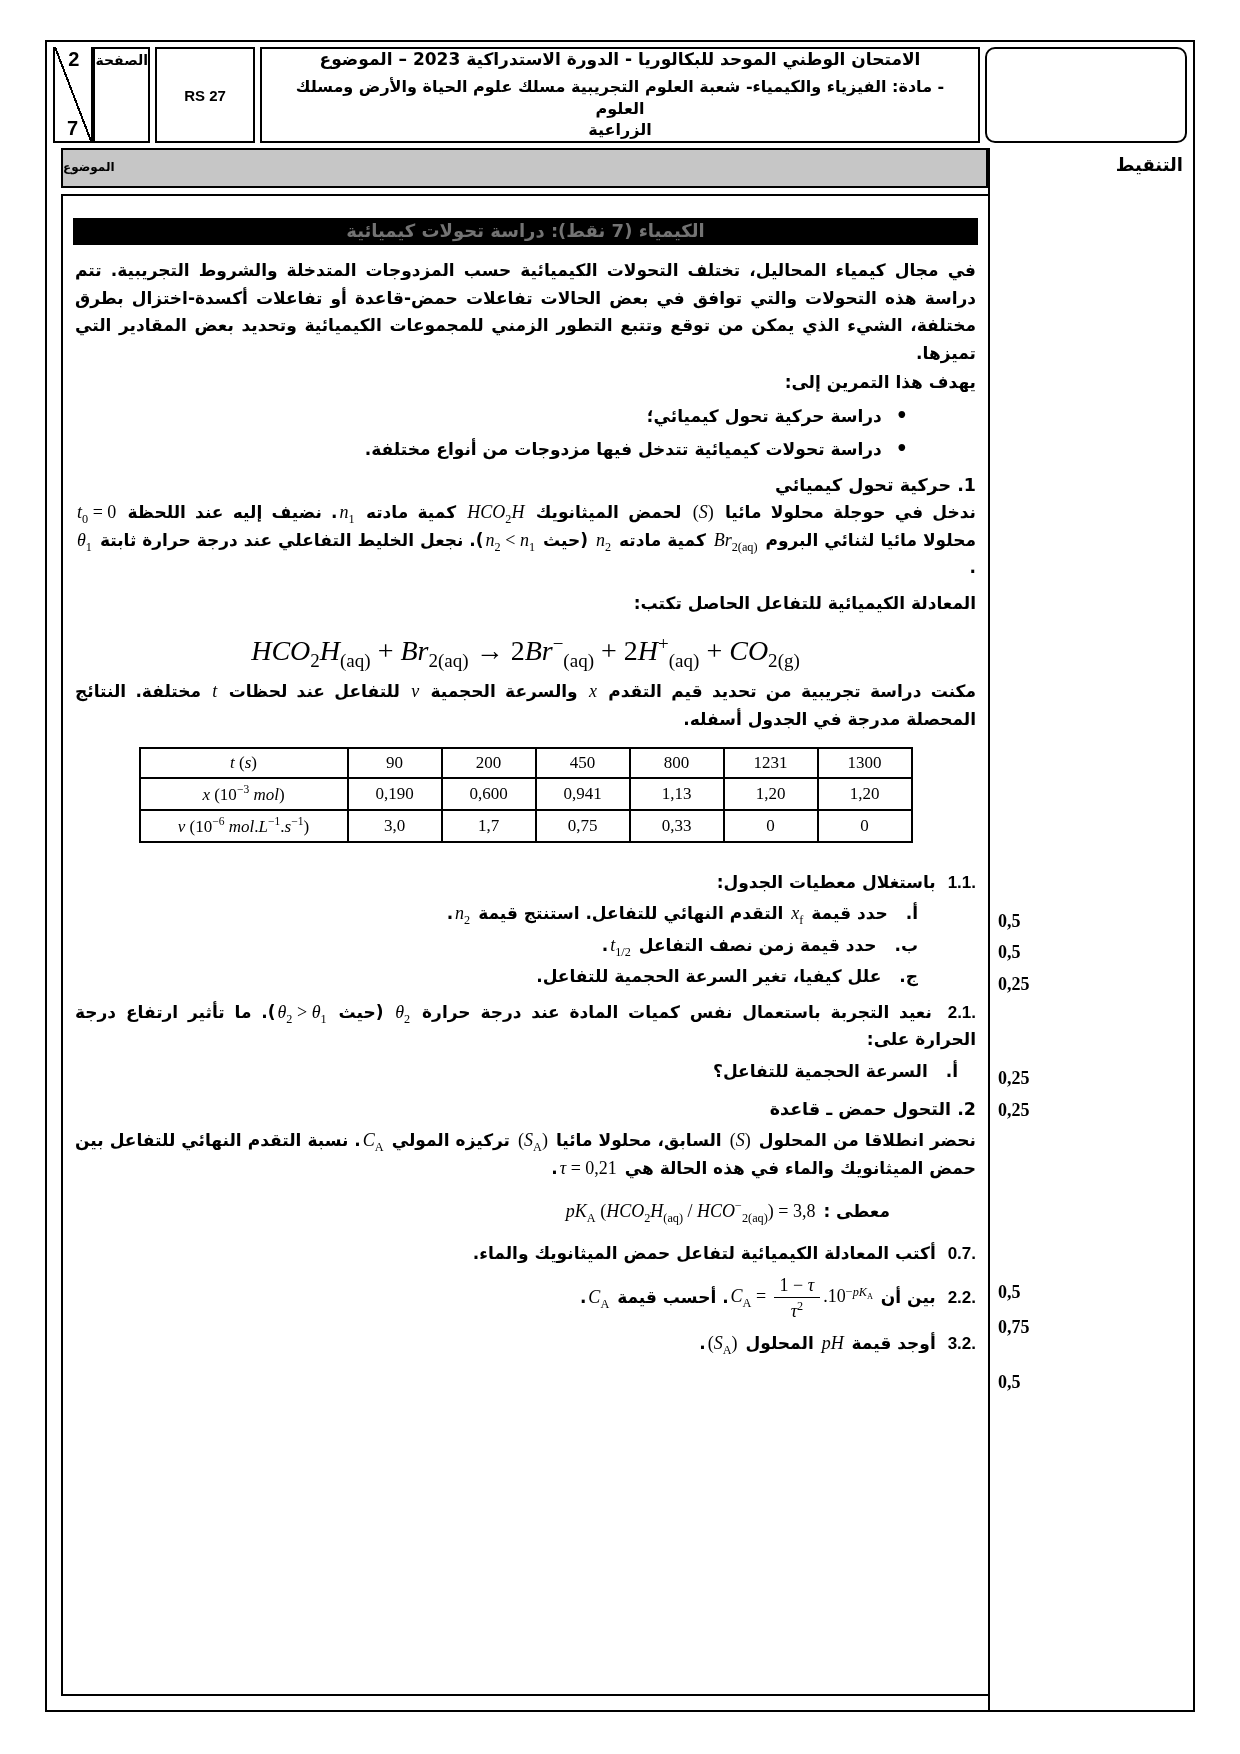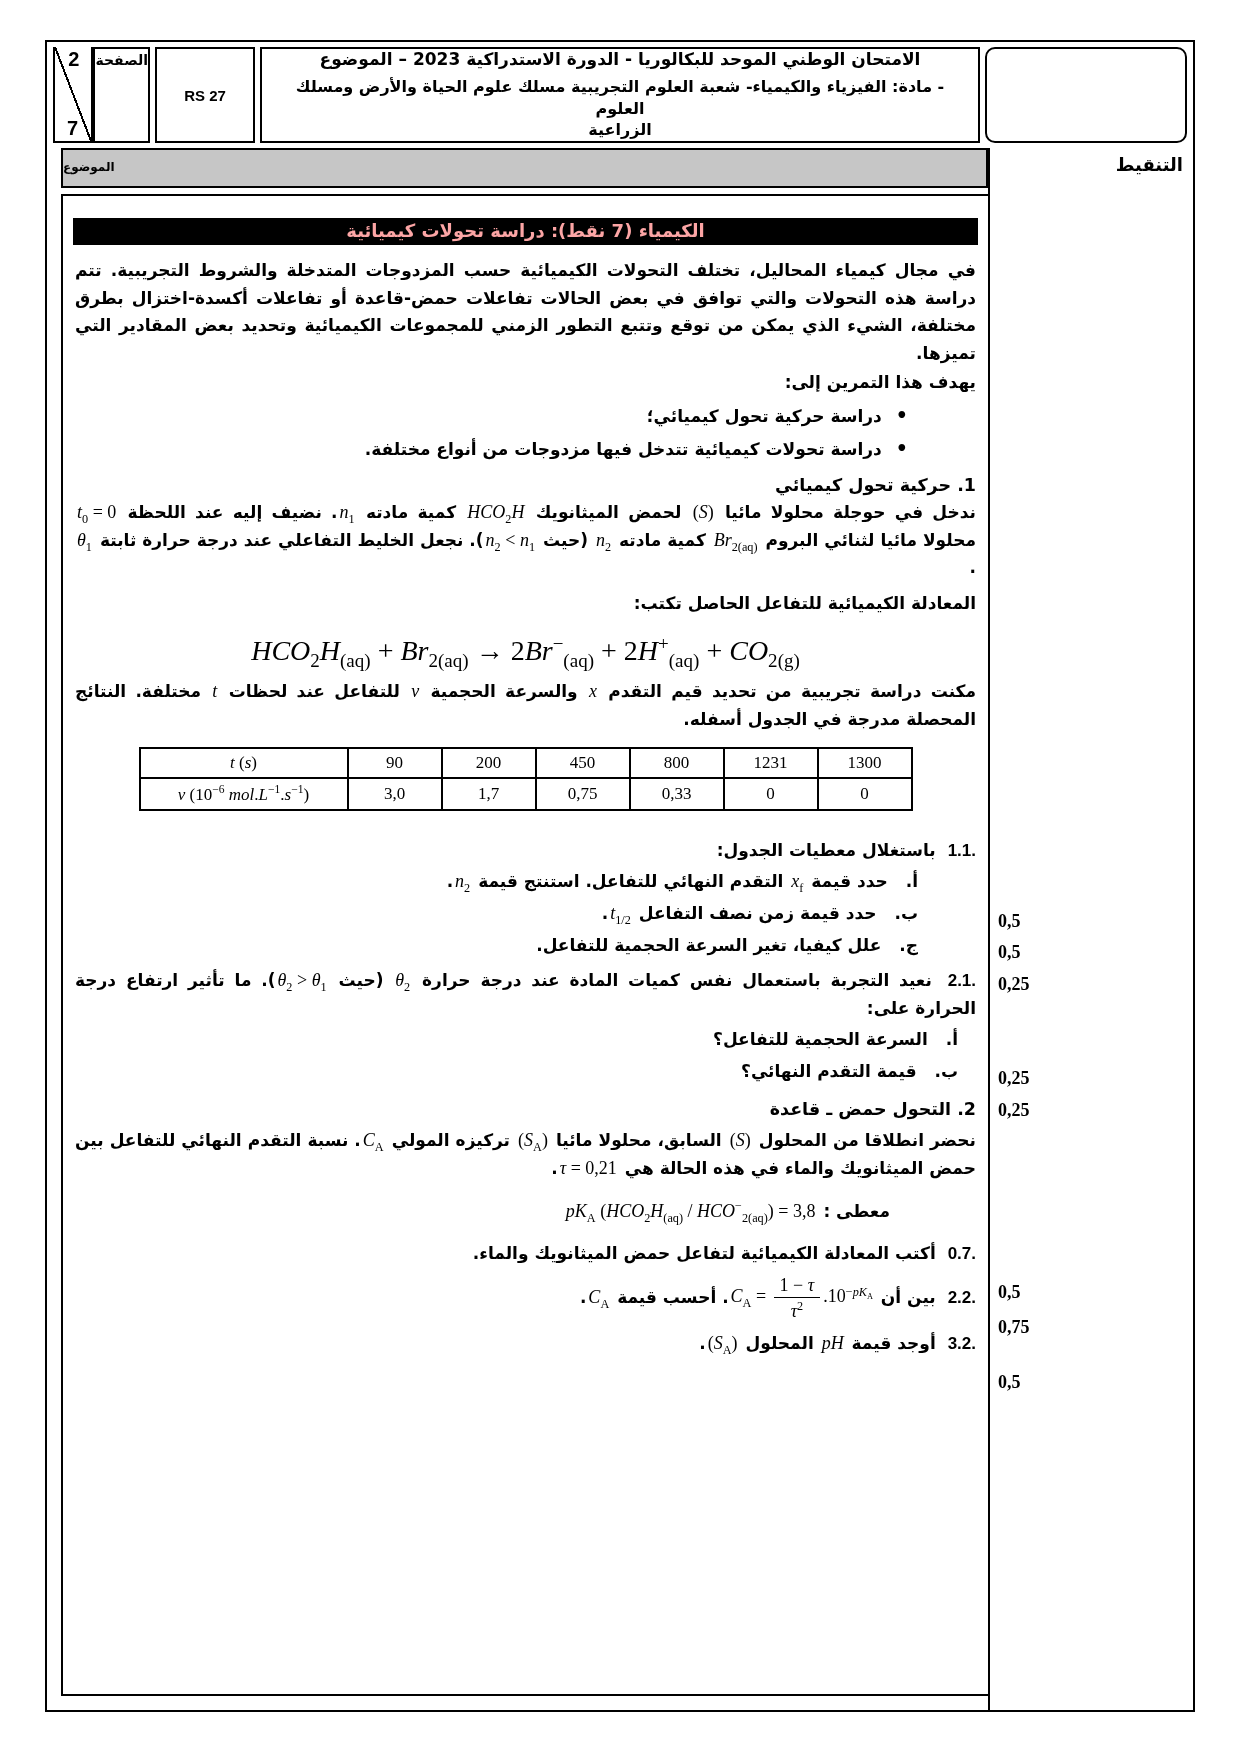--- a/index.html
+++ b/index.html
@@ -50,21 +50,21 @@
   .marks-col { width:205px; border-left:2px solid #000; position:relative; }
   .mark {
     position:absolute; left:8px; font-weight:bold; font-size:18px;
     font-family:"Liberation Serif", serif; direction:ltr;
   }
   .content {
     flex:1; border:2px solid #000; border-right:none;
     margin:6px 0 14px 14px; padding:22px 8px 10px 8px; overflow:hidden;
   }
   .black-bar {
-    background:#000; color:#fca5a5; font-weight:bold; font-size:18px;
+    background:#000; color:#737373; font-weight:bold; font-size:18px;
     text-align:center; padding:2px 0 4px; margin:0 2px 12px;
   }
   .para { font-weight:bold; font-size:17px; line-height:1.62; text-align:justify; margin:2px 4px; }
   .heading { font-weight:bold; font-size:17.5px; margin:10px 4px 4px; }
   .bullet { font-weight:bold; font-size:17px; line-height:1.75; padding-right:72px; display:flex; gap:14px; align-items:baseline; }
   .dot { font-size:19px; }
   .math {
     font-family:"Liberation Serif", serif; font-weight:normal; font-size:18px;
     direction:ltr; unicode-bidi:isolate; display:inline-block; padding:0 2px; line-height:1;
   }
@@ -160,20 +160,29 @@
           <tr>
             <td class="lbl"><i>t</i> (<i>s</i>)</td>
             <td>90</td>
             <td>200</td>
             <td>450</td>
             <td>800</td>
             <td>1231</td>
             <td>1300</td>
           </tr>
           <tr>
+            <td class="lbl"><i>x</i> (10<sup>−3</sup> <i>mol</i>)</td>
+            <td>0,190</td>
+            <td>0,600</td>
+            <td>0,941</td>
+            <td>1,13</td>
+            <td>1,20</td>
+            <td>1,20</td>
+          </tr>
+          <tr>
             <td class="lbl"><i>v</i> (10<sup>−6</sup> <i>mol</i>.<i>L</i><sup>−1</sup>.<i>s</i><sup>−1</sup>)</td>
             <td>3,0</td>
             <td>1,7</td>
             <td>0,75</td>
             <td>0,33</td>
             <td>0</td>
             <td>0</td>
           </tr>
         </tbody>
       </table>
@@ -196,24 +205,20 @@
       </p>
 
       <p class="q gap-sm">
         <b class="qnum">2.1.</b>
         <span>نعيد التجربة باستعمال نفس كميات المادة عند درجة حرارة <span class="math"><i>θ</i><sub>2</sub></span> (حيث <span class="math"><i>θ</i><sub>2</sub> &gt; <i>θ</i><sub>1</sub></span>). ما تأثير ارتفاع درجة الحرارة على:</span>
       </p>
       <p class="q sub tight">
         <b class="slet">أ.</b>
         <span>السرعة الحجمية للتفاعل؟</span>
       </p>
-      <p class="q sub tight">
-        <b class="slet">ب.</b>
-        <span>قيمة التقدم النهائي؟</span>
-      </p>
 
       <p class="heading gap-md">2. التحول حمض ـ قاعدة</p>
 
       <p class="para gap-sm">نحضر انطلاقا من المحلول <span class="math">(<i>S</i>)</span> السابق، محلولا مائيا <span class="math">(<i>S</i><sub>A</sub>)</span> تركيزه المولي <span class="math"><i>C</i><sub>A</sub></span>. نسبة التقدم النهائي للتفاعل بين حمض الميثانويك والماء في هذه الحالة هي <span class="math"><i>τ</i> = 0,21</span>.</p>
 
       <p class="q given">
         <b>معطى :</b>
         <span class="math"><i>pK</i><sub>A</sub> (<i>HCO</i><sub>2</sub><i>H</i><sub>(aq)</sub> / <i>HCO</i><sup>−</sup><sub>2(aq)</sub>) = 3,8</span>
       </p>
 

